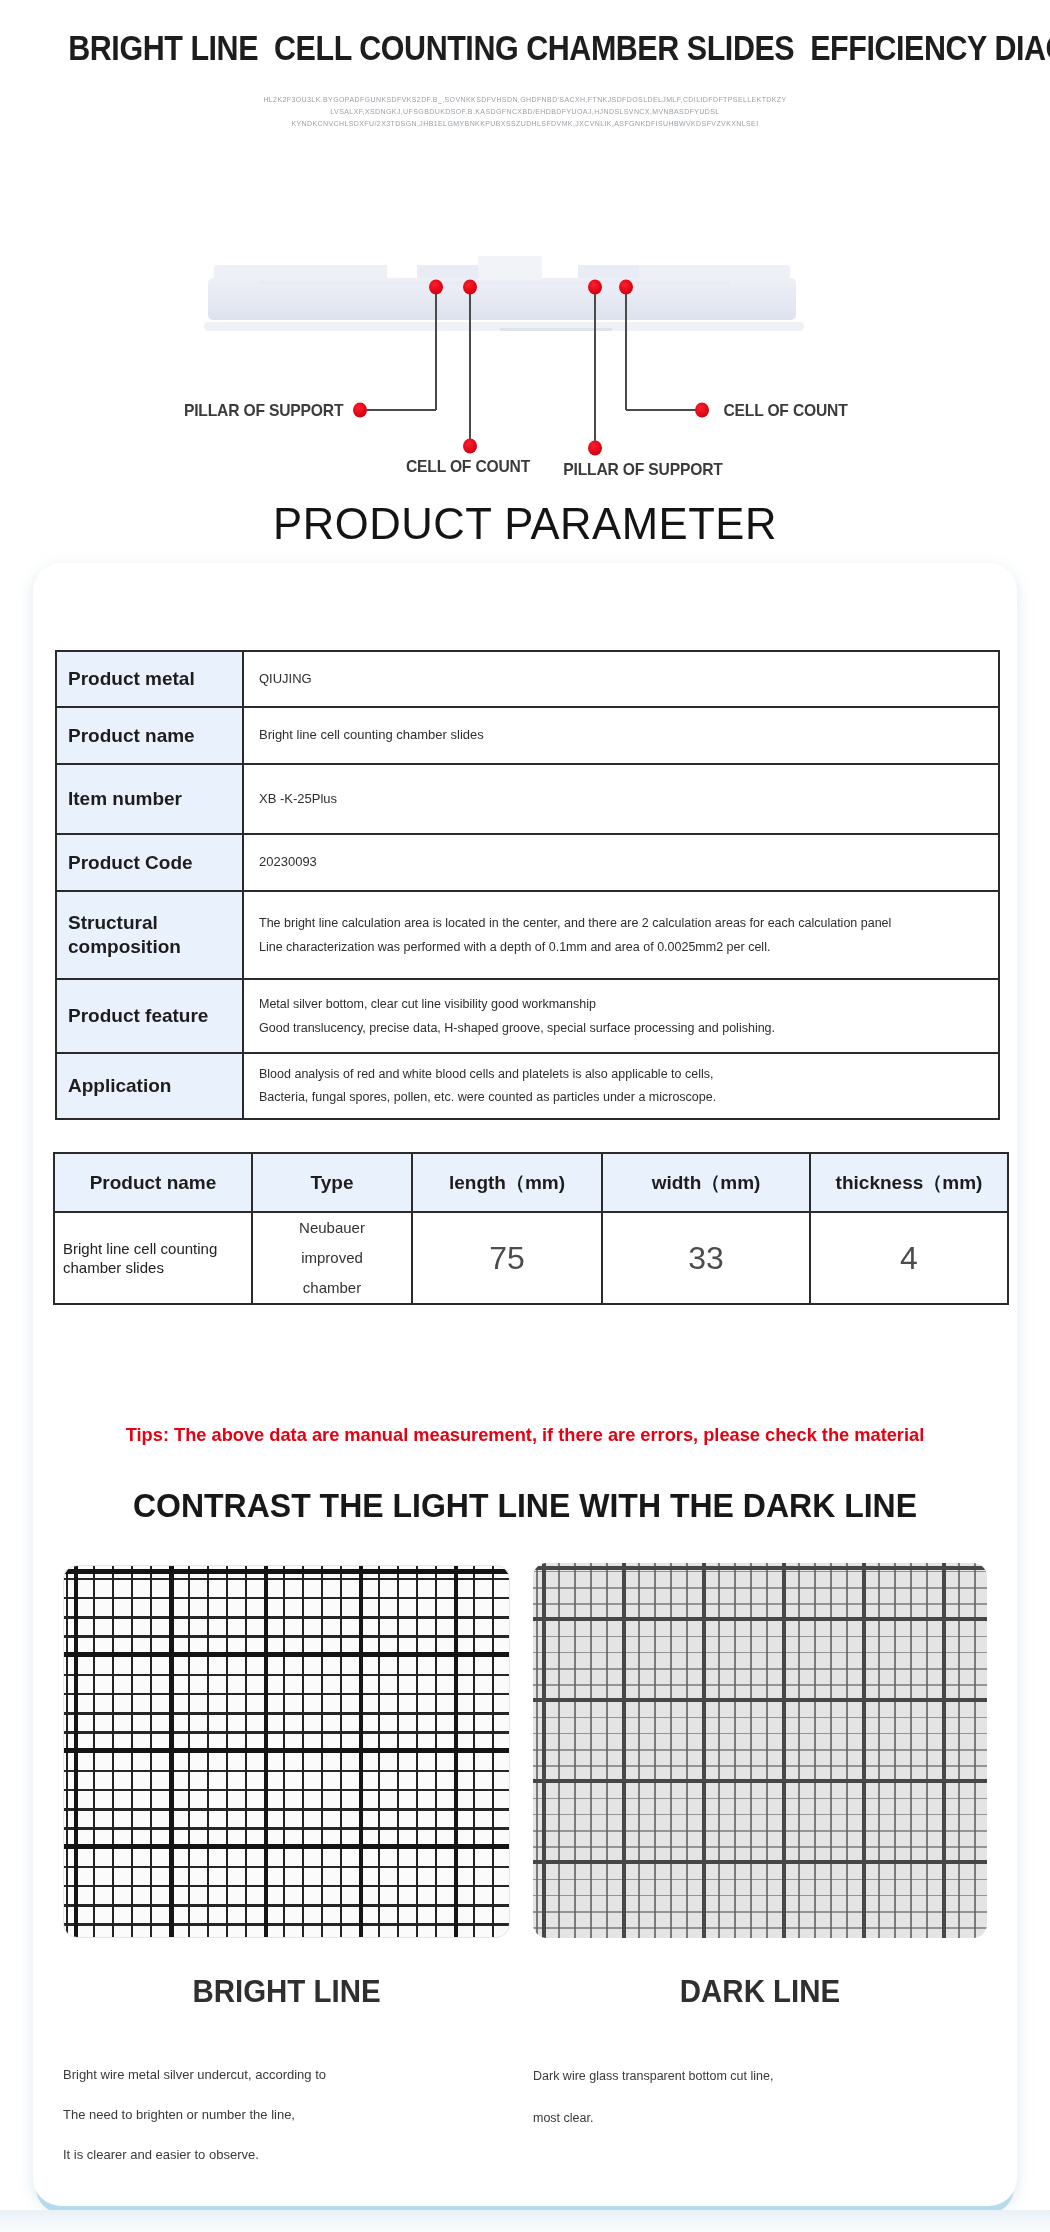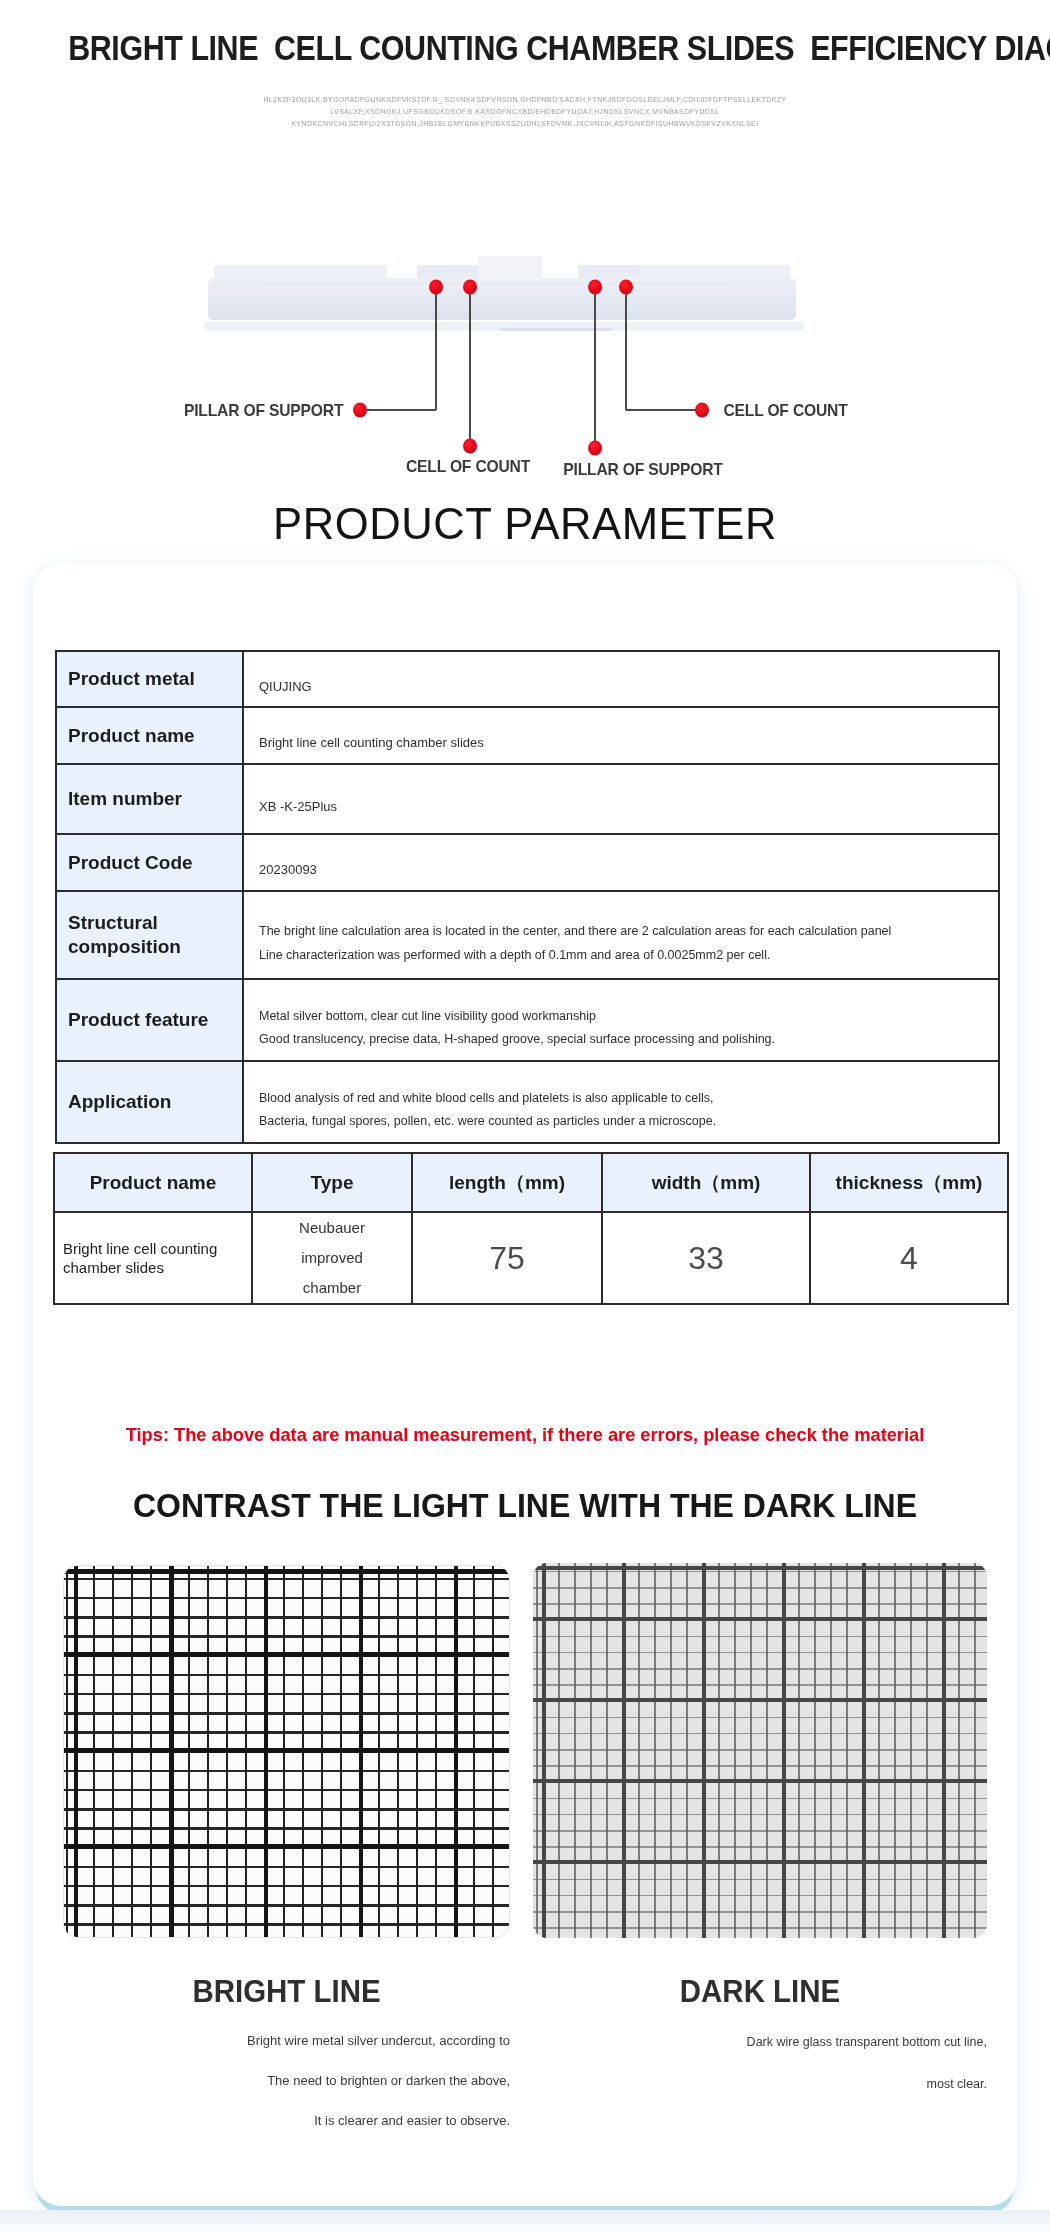--- a/index.html
+++ b/index.html
@@ -57,21 +57,21 @@
   }
 
   
   table{ border-collapse:collapse; table-layout:fixed; background:#fff; }
   .param-table{ position:absolute; left:55px; top:650px; width:945px; }
   .param-table td{ border:2px solid #2b2b2b; vertical-align:middle; }
   .param-table td.lbl{
     width:187px; background:#e9f2fc; font-size:19px; font-weight:600;
     color:#1d1d1d; padding:6px 8px 6px 11px; line-height:1.25;
   }
-  .param-table td.val{ padding:20px 6px 4px 15px; }
+  .param-table td.val{ padding:4px 6px 4px 15px; }
   .vline{ font-size:13px; color:#2e2e2e; white-space:nowrap; line-height:1.15; margin:4px 0; }
   .val.multi .vline{ font-size:12.5px; margin:9px 0; }
 
   .spec-table{ position:absolute; left:53px; top:1152px; width:954px; }
   .spec-table td,.spec-table th{ border:2px solid #2b2b2b; vertical-align:middle; text-align:center; }
   .spec-table th{ background:#e9f2fc; height:59px; font-size:19px; font-weight:600; color:#1d1d1d; }
   .spec-table td{ height:76px; }
   .cell-pname{ text-align:left !important; font-size:15px; color:#222; padding:4px 2px 4px 8px; line-height:1.3; }
   .type-text{ display:inline-block; max-width:92px; font-size:15px; color:#333; line-height:2.0; }
   .num{ font-size:32px; color:#4c4c4c; font-weight:400; }
@@ -98,21 +98,21 @@
       repeating-linear-gradient(0deg,  rgba(105,105,105,.65) 0 1.6px, transparent 1.6px 16.2px);
     background-position:9px 7px;
   }
   .g-title{
     position:absolute; top:1974px; text-align:center;
     font-size:31px; font-weight:700; color:#2f2f2f; transform:scaleX(.95);
   }
   .g-title.left{ left:63px; width:447px; }
   .g-title.right{ left:533px; width:454px; }
   .g-desc{
-    position:absolute; text-align:right; font-size:13px; color:#3a3a3a; white-space:nowrap;
+    position:absolute; text-align:left; font-size:13px; color:#3a3a3a; white-space:nowrap;margin-top:34px;
   }
 </style>
 </head>
 <body>
 
 <div class="page">
 
   <div class="main-title">BRIGHT LINE  CELL COUNTING CHAMBER SLIDES  EFFICIENCY DIAGRAM</div>
 
   <div class="fineprint">
@@ -253,21 +253,21 @@
 
   <div class="section-title-2">CONTRAST THE LIGHT LINE WITH THE DARK LINE</div>
 
   <div class="grid-img grid-bright"></div>
   <div class="grid-img grid-dark"></div>
 
   <div class="g-title left">BRIGHT LINE</div>
   <div class="g-title right">DARK LINE</div>
 
   <div class="g-desc" style="left:63px; width:447px; top:2033px">Bright wire metal silver undercut, according to</div>
-  <div class="g-desc" style="left:63px; width:447px; top:2073px">The need to brighten or darken the above,</div>
+  <div class="g-desc" style="left:63px; width:447px; top:2073px">The need to brighten or number the line,</div>
   <div class="g-desc" style="left:63px; width:447px; top:2113px">It is clearer and easier to observe.</div>
 
   <div class="g-desc" style="left:533px; width:454px; top:2035px; font-size:12.5px">Dark wire glass transparent bottom cut line,</div>
   <div class="g-desc" style="left:533px; width:454px; top:2077px; font-size:12.5px">most clear.</div>
 
   <div class="bottom-band"></div>
 
 </div>
 
 </body></html>

